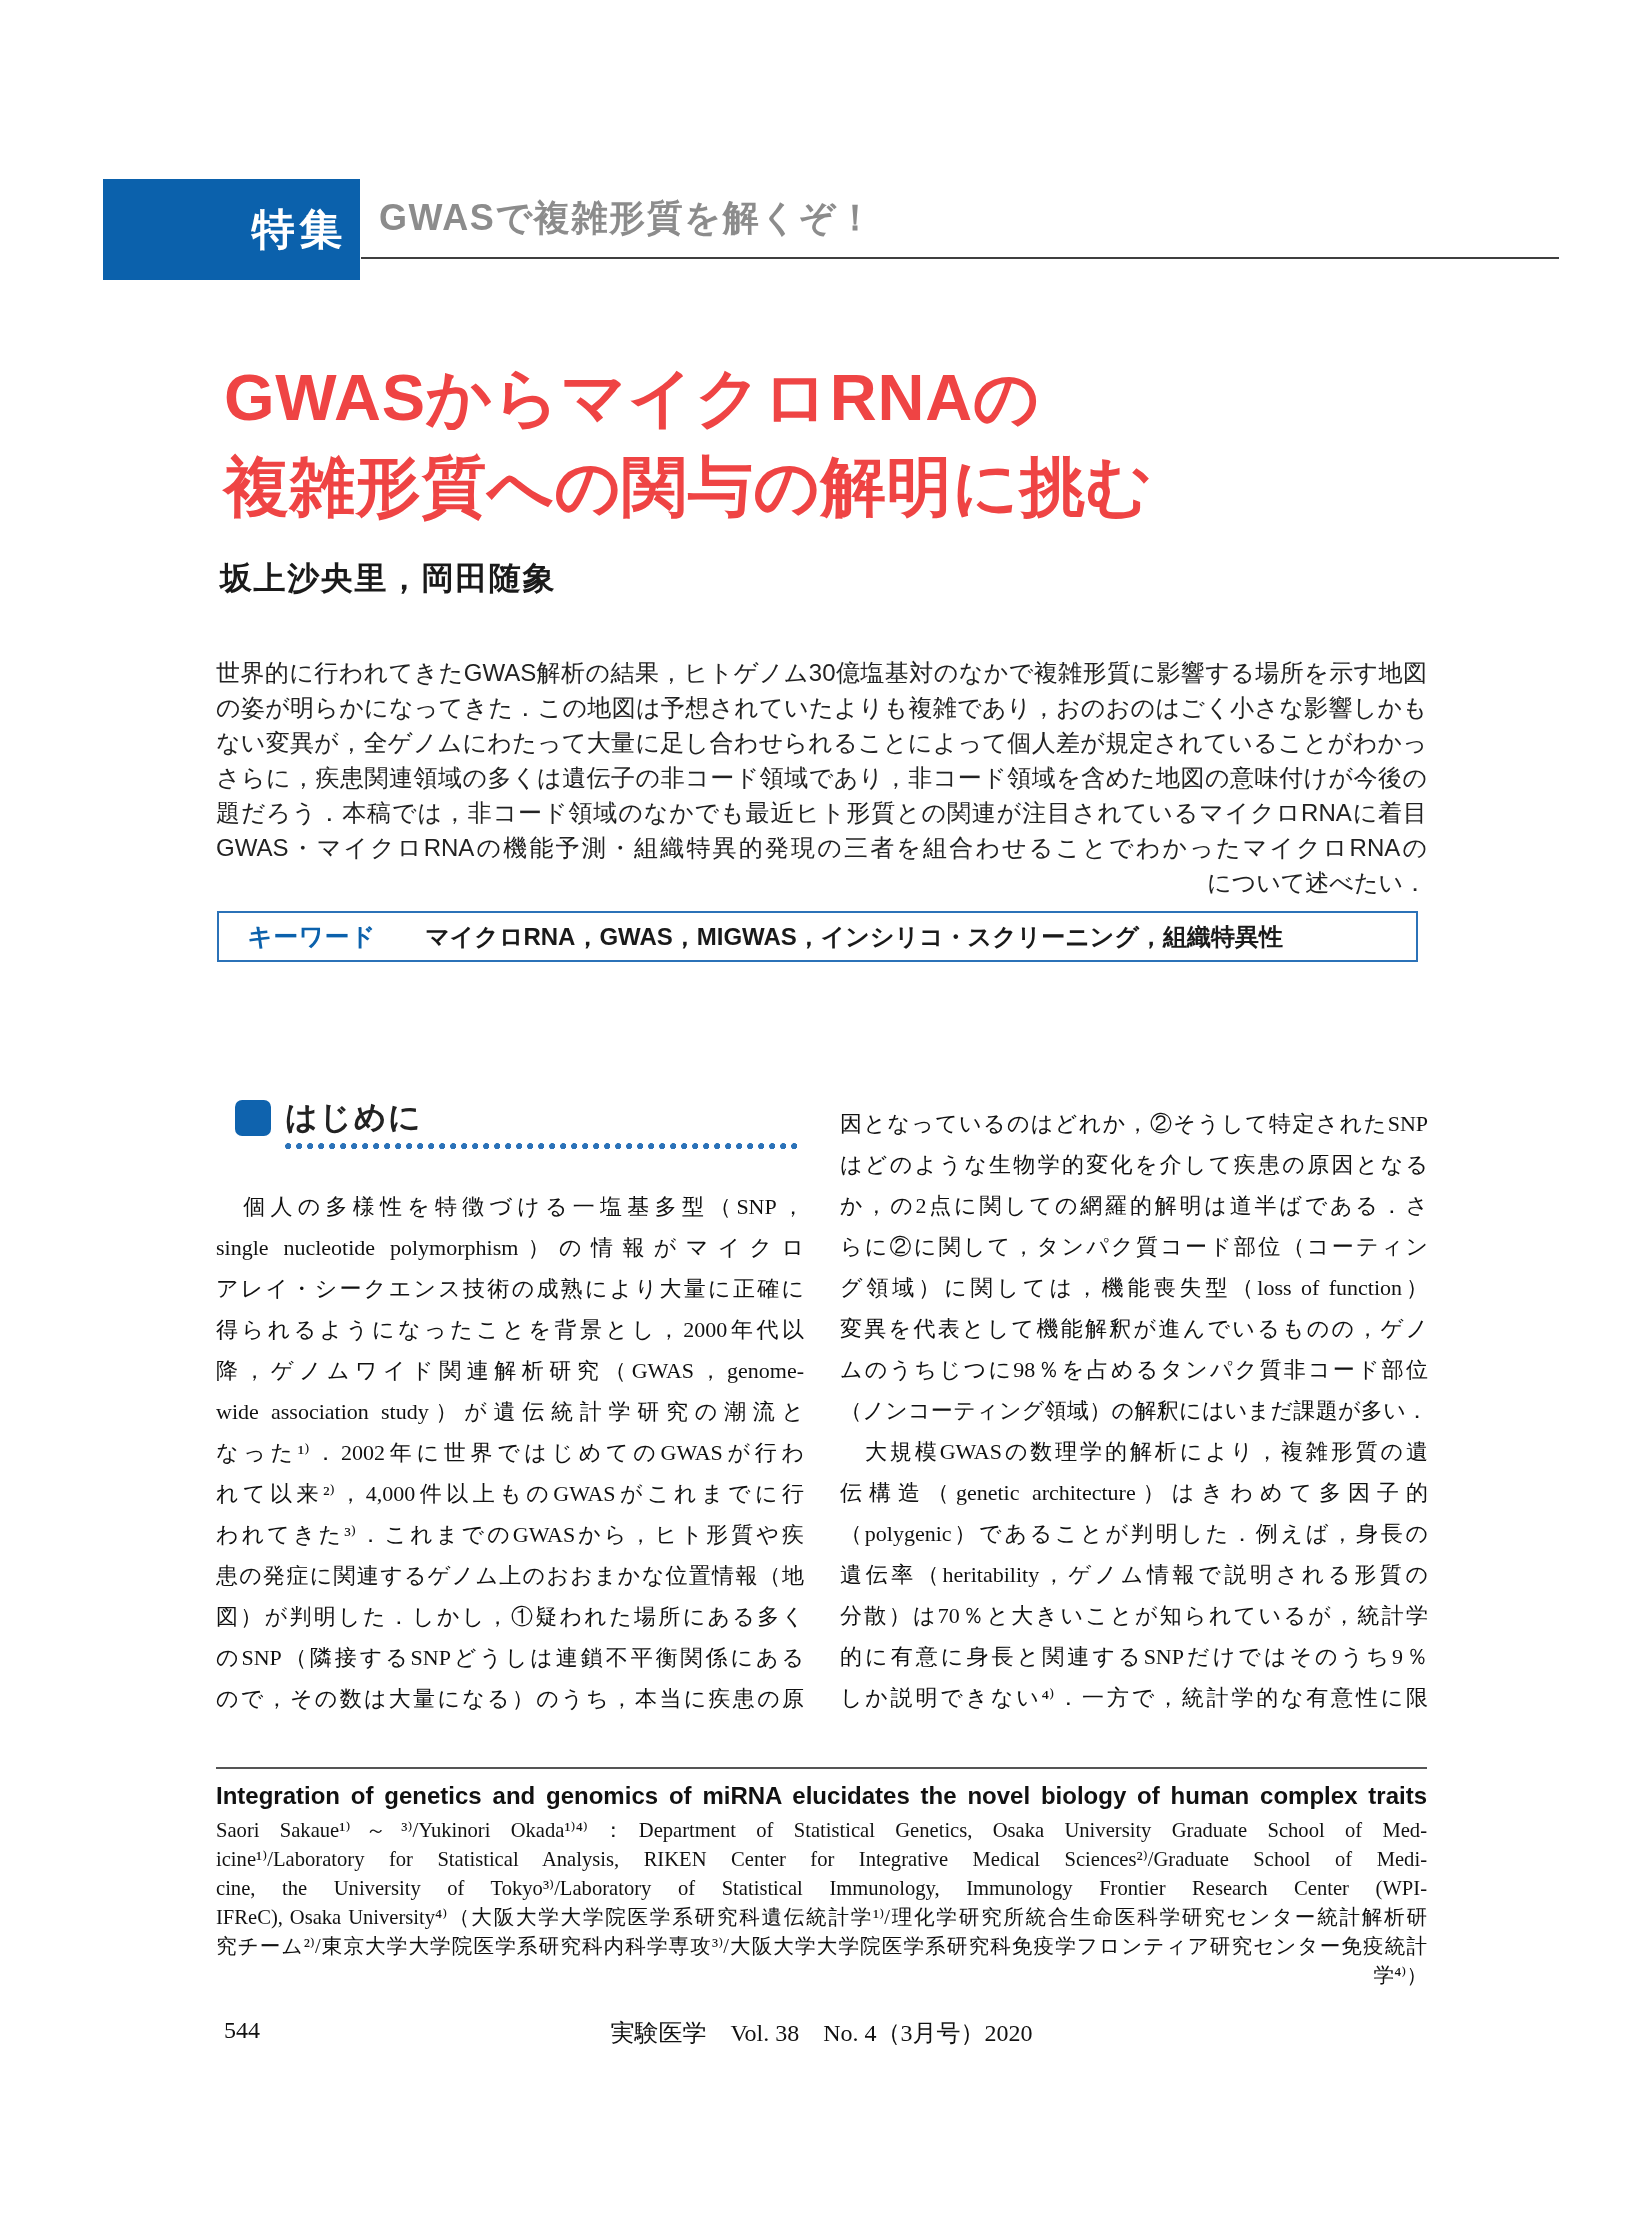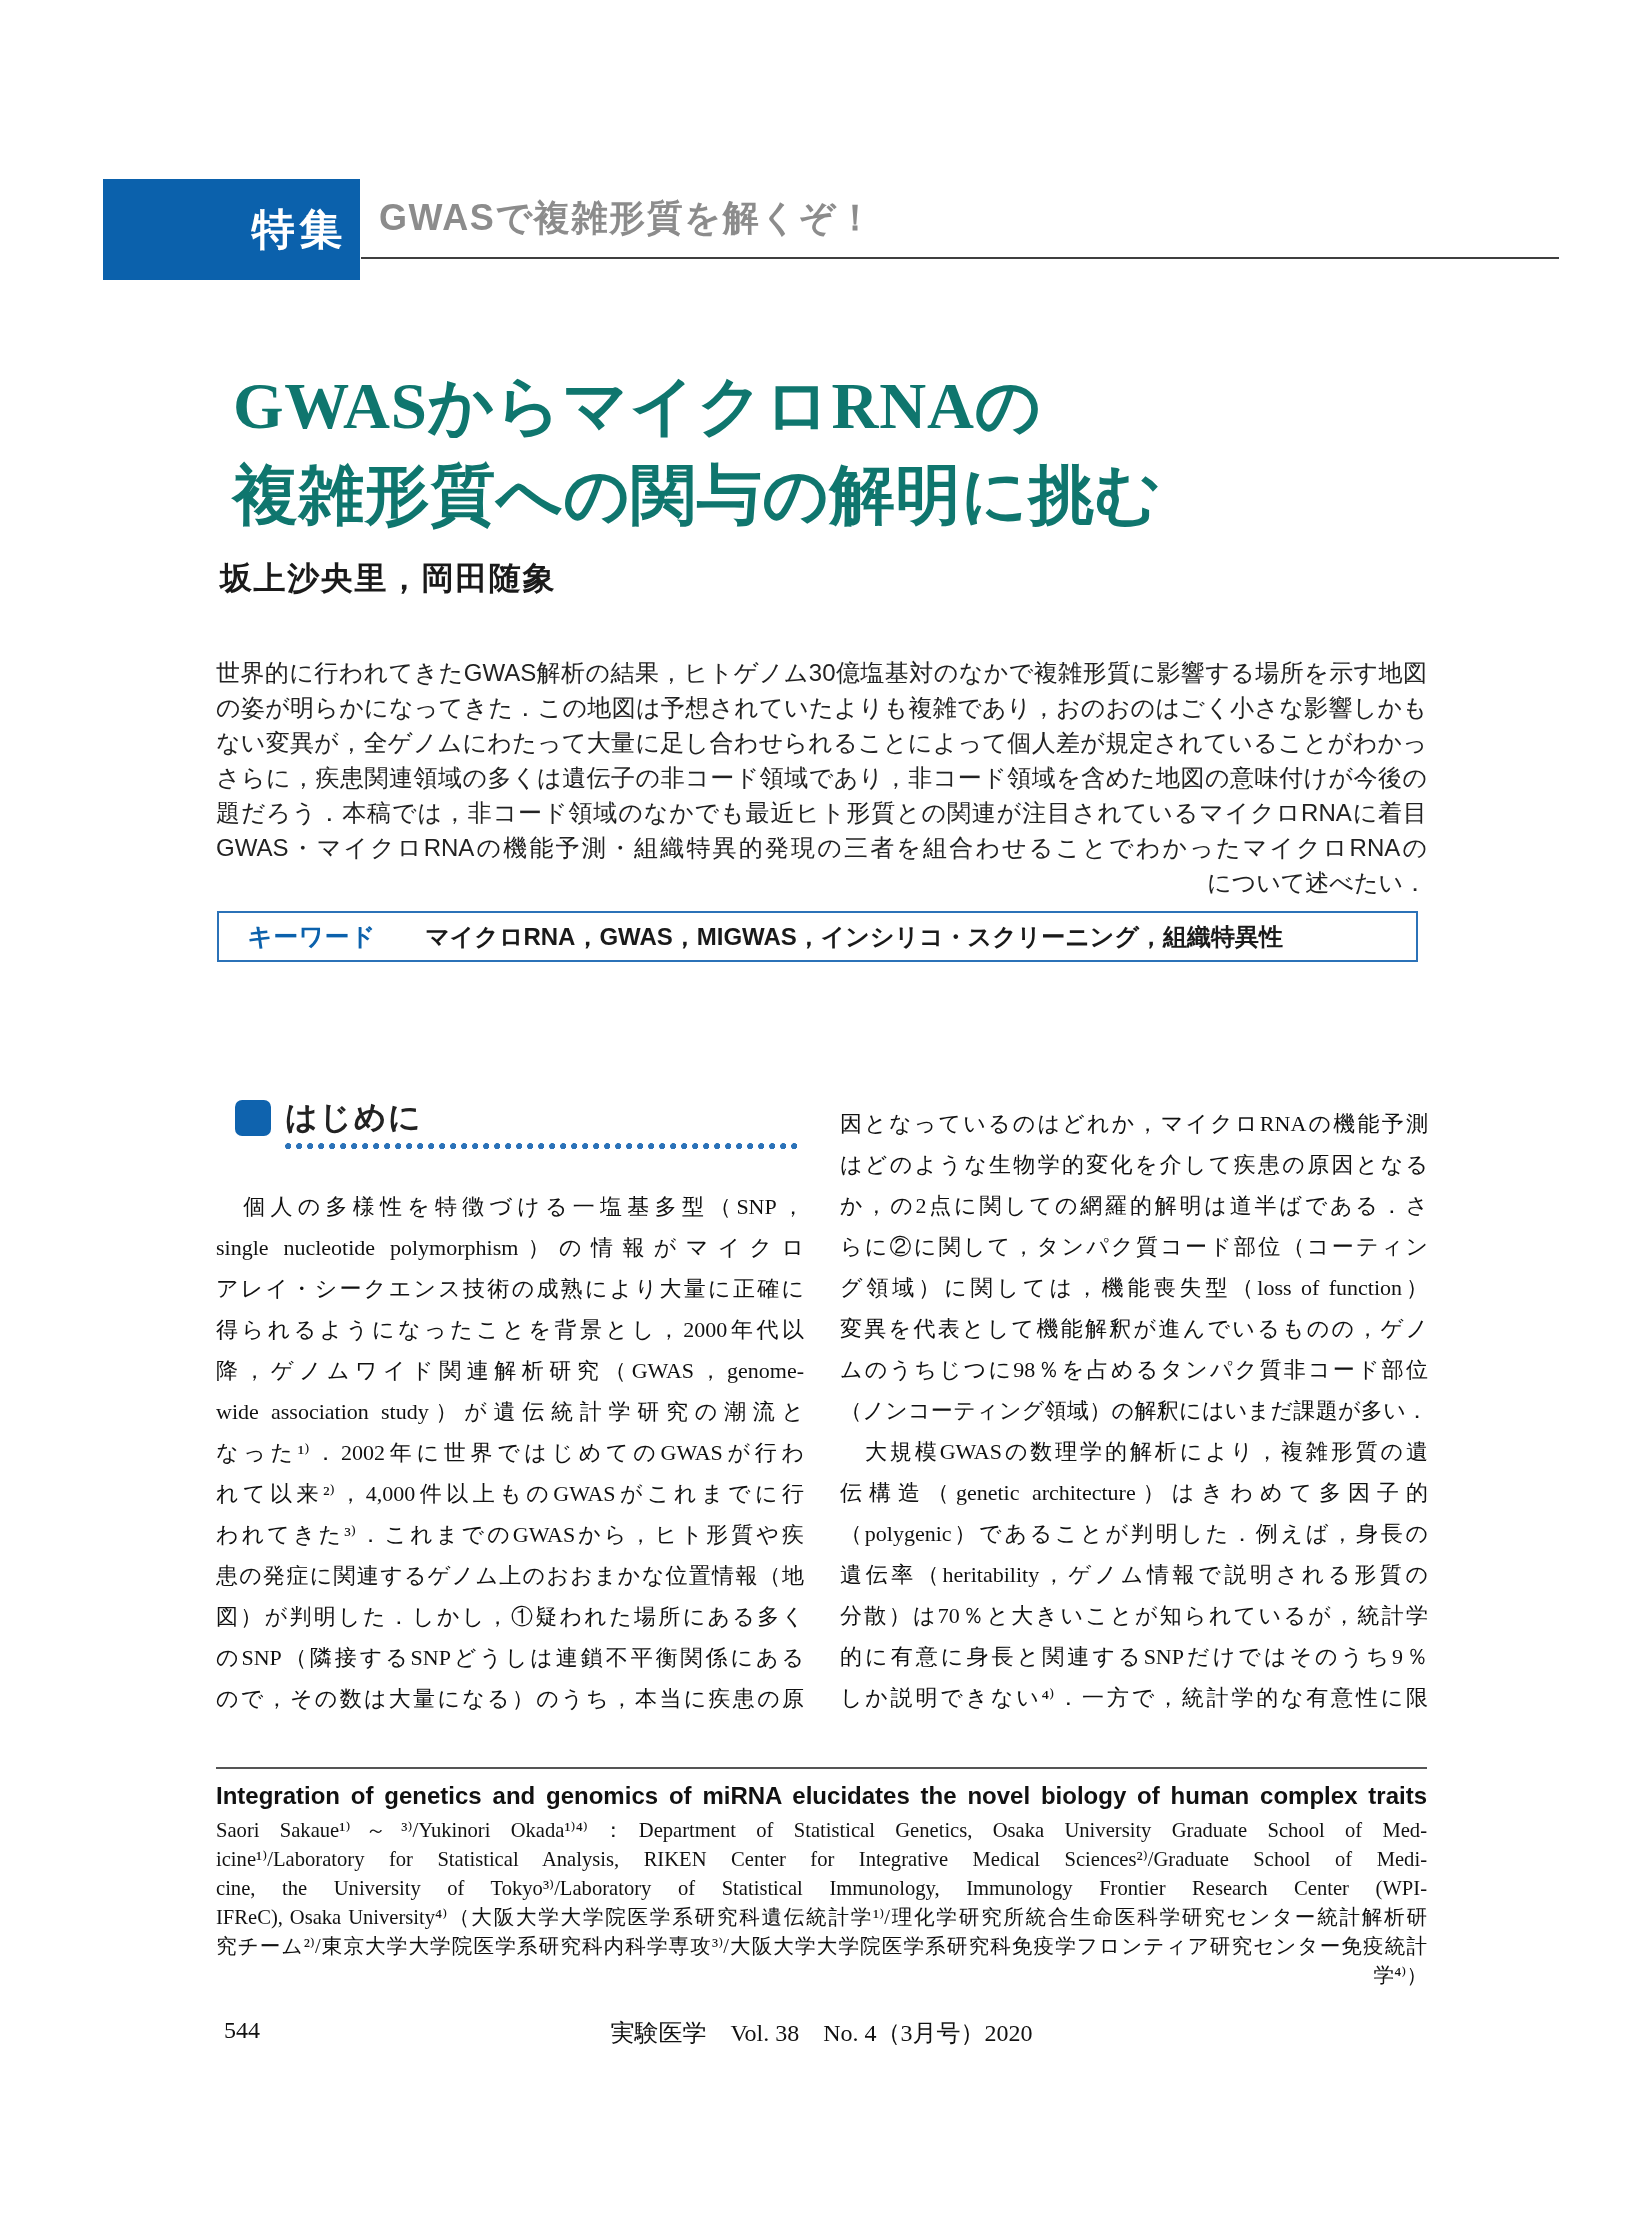--- a/index.html
+++ b/index.html
@@ -24,24 +24,23 @@
   .series-title{
     position:absolute;left:379px;top:179px;height:79px;
     display:flex;align-items:center;
     font-size:36px;font-weight:700;color:#8c8c8c;letter-spacing:1.6px;
   }
   .header-rule{
     position:absolute;left:361px;top:257px;width:1198px;height:2.4px;background:#3f3f3f;
   }
   
   .article-title{
-    position:absolute;left:217px;top:346px;margin:16px;
-    font-size:65px;font-weight:900;line-height:89px;color:#0f766e;
+    position:absolute;left:217px;top:346px;margin:7px;
+    font-size:65px;font-weight:900;line-height:89px;color:#ef4444;
     letter-spacing:0.8px;
-    font-family:Liberation Serif, serif;
   }
   .article-title span{display:block;}
   .authors{
     position:absolute;left:220px;top:557px;
     font-size:32px;font-weight:600;color:#1a1a1a;letter-spacing:1.6px;
   }
   
   .abstract{
     position:absolute;left:216px;top:655px;width:1211px;
     font-size:24px;font-weight:500;color:#222;
@@ -155,21 +154,21 @@
     <div class="bline jline">なった¹⁾．2002年に世界ではじめてのGWASが行わ</div>
     <div class="bline jline">れて以来²⁾，4,000件以上ものGWASがこれまでに行</div>
     <div class="bline jline">われてきた³⁾．これまでのGWASから，ヒト形質や疾</div>
     <div class="bline jline">患の発症に関連するゲノム上のおおまかな位置情報（地</div>
     <div class="bline jline">図）が判明した．しかし，①疑われた場所にある多く</div>
     <div class="bline jline">のSNP（隣接するSNPどうしは連鎖不平衡関係にある</div>
     <div class="bline jline">ので，その数は大量になる）のうち，本当に疾患の原</div>
   </div>
 
   <div class="col col-right">
-    <div class="bline jline">因となっているのはどれか，マイクロRNAの機能予測</div>
+    <div class="bline jline">因となっているのはどれか，②そうして特定されたSNP</div>
     <div class="bline jline">はどのような生物学的変化を介して疾患の原因となる</div>
     <div class="bline jline">か，の2点に関しての網羅的解明は道半ばである．さ</div>
     <div class="bline jline">らに②に関して，タンパク質コード部位（コーティン</div>
     <div class="bline jline">グ領域）に関しては，機能喪失型（loss of function）</div>
     <div class="bline jline">変異を代表として機能解釈が進んでいるものの，ゲノ</div>
     <div class="bline jline">ムのうちじつに98％を占めるタンパク質非コード部位</div>
     <div class="bline jline">（ノンコーティング領域）の解釈にはいまだ課題が多い．</div>
     <div class="bline jline">　大規模GWASの数理学的解析により，複雑形質の遺</div>
     <div class="bline jline">伝構造（genetic architecture）はきわめて多因子的</div>
     <div class="bline jline">（polygenic）であることが判明した．例えば，身長の</div>

